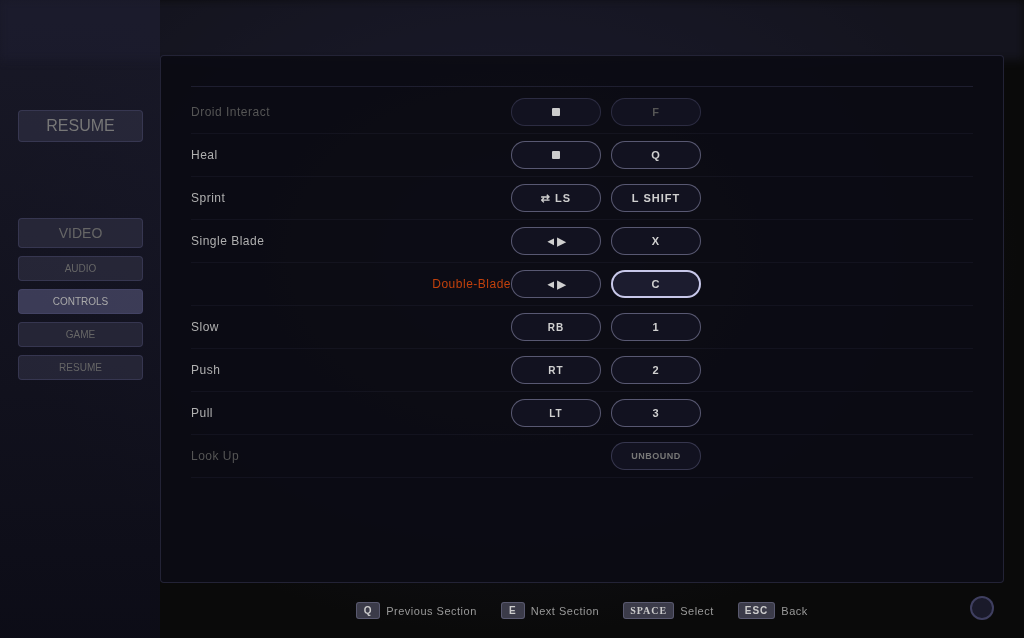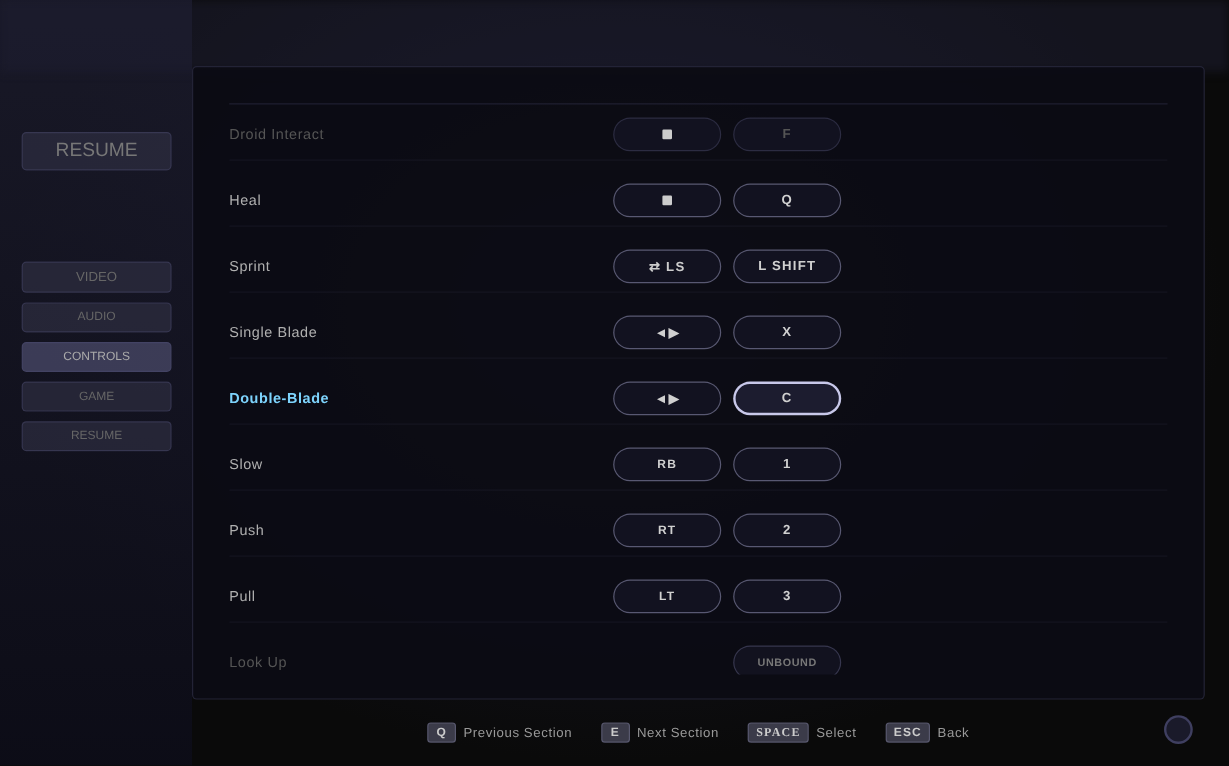--- a/index.html
+++ b/index.html
@@ -88,21 +88,21 @@
       padding: 18px 0 12px 0;
       border-bottom: 1px solid rgba(60,60,90,0.4);
       margin-bottom: 4px;
     }
 
     .controls-list {
       flex: 1;
       overflow: hidden;
       display: flex;
       flex-direction: column;
-      gap: 12px;
+      gap: 0;
     }
 
     .control-row {
       display: flex;
       align-items: center;
       padding: 7px 0;
       border-bottom: 1px solid rgba(40,40,60,0.3);
     }
 
     .control-row.dimmed .control-label {
@@ -110,22 +110,23 @@
     }
 
     .control-label {
       width: 320px;
       color: #b0b0b0;
       font-size: 12px;
       letter-spacing: 0.5px;
     }
 
     .control-label.bold {
-      color: #7dd3fc;
-      font-weight: bold;
+      color: #c2410c;
+      font-weight: normal;
+      text-align: right;
     }
 
     .control-bindings {
       display: flex;
       gap: 10px;
       align-items: center;
     }
 
     .key-btn {
       min-width: 90px;
@@ -235,21 +236,21 @@
 </head>
 <body>
 
 <div class="bg-overlay"></div>
 <div class="bg-blur-left"></div>
 <div class="bg-blur-top"></div>
 
 <div class="sidebar-panel">
   <div class="sidebar-btn" style="color:#777;font-size:16px">RESUME</div>
   <div style="height:60px"></div>
-  <div class="sidebar-btn" style="color:#666;font-size:11px">VIDEO</div>
+  <div class="sidebar-btn" style="color:#666;font-size:14px">VIDEO</div>
   <div class="sidebar-btn" style="color:#666;font-size:10px">AUDIO</div>
   <div class="sidebar-btn active" style="color:#aaa;font-size:10px">CONTROLS</div>
   <div class="sidebar-btn" style="color:#666;font-size:10px">GAME</div>
   <div class="sidebar-btn" style="color:#666;font-size:10px">RESUME</div>
 </div>
 
 <div class="main-panel">
   <div class="panel-title"></div>
 
   <div class="controls-list" id="controls-list">

